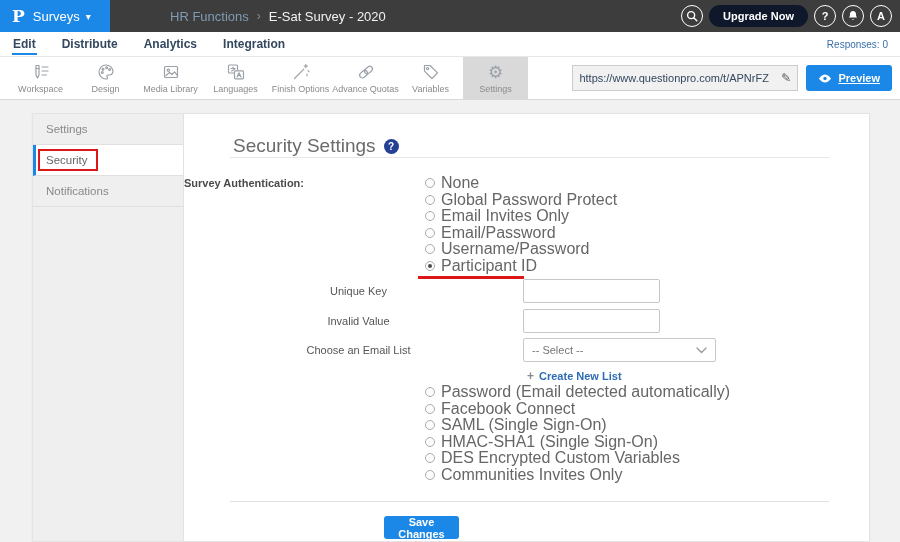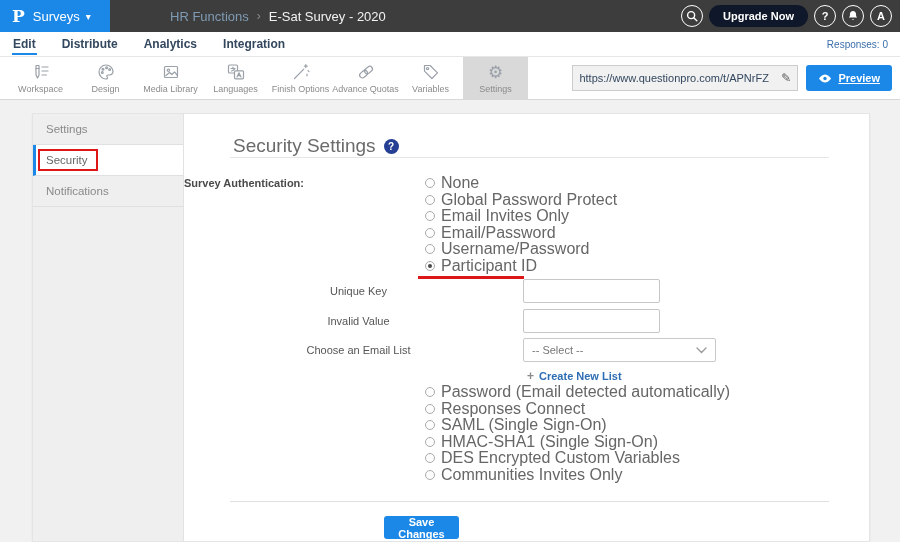--- a/index.html
+++ b/index.html
@@ -283,21 +283,21 @@
       <span class="link-text">Create New List</span>
     </div>
 
     <div class="radio-col second">
       <label class="radio-row">
         <span class="radio"></span>
         <span class="radio-label">Password (Email detected automatically)</span>
       </label>
       <label class="radio-row">
         <span class="radio"></span>
-        <span class="radio-label">Responses Connect</span>
+        <span class="radio-label">Facebook Connect</span>
       </label>
       <label class="radio-row">
         <span class="radio"></span>
         <span class="radio-label">SAML (Single Sign-On)</span>
       </label>
       <label class="radio-row">
         <span class="radio"></span>
         <span class="radio-label">HMAC-SHA1 (Single Sign-On)</span>
       </label>
       <label class="radio-row">

